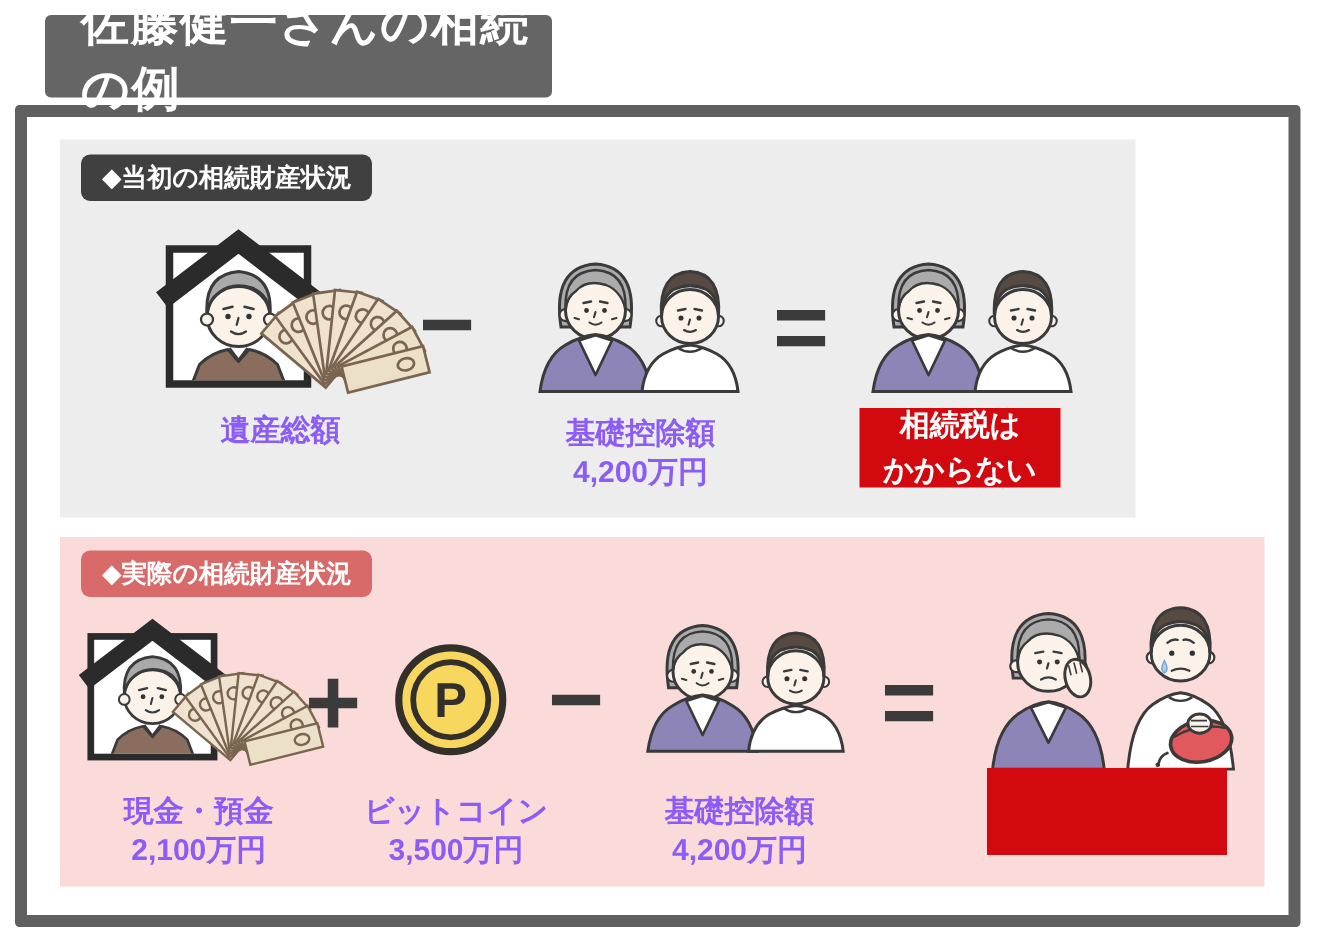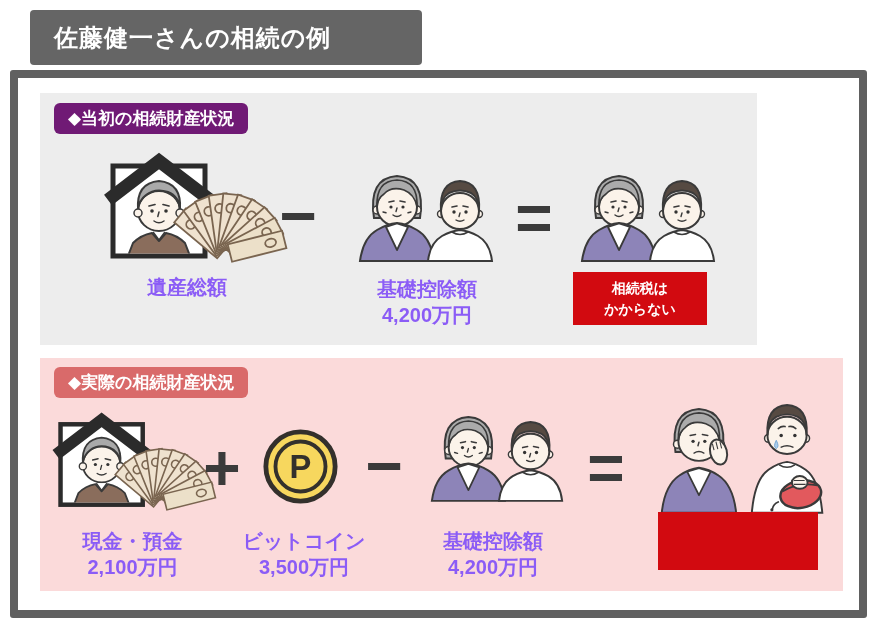--- a/index.html
+++ b/index.html
@@ -4,45 +4,45 @@
 <style>
   html,body{margin:0;padding:0;}
   body{
     width:881px;height:628px;position:relative;background:#ffffff;
     font-family:"Liberation Sans","DejaVu Sans",sans-serif;overflow:hidden;
   }
   .abs{position:absolute;}
   svg{overflow:visible;display:block;}
 
   .title-bar{
-    left:30px;top:10px;width:392px;height:55px;background:#656565;border-radius:4px;
-    color:#ffffff;font-size:24px;font-weight:bold;display:flex;align-items:center;
+    left:30px;top:10px;width:338px;height:55px;background:#656565;border-radius:4px;
+    color:#ffffff;font-size:32px;font-weight:bold;display:flex;align-items:center;
     padding-left:24px;box-sizing:border-box;letter-spacing:1px;z-index:2;
   }
   .main-frame{
     left:10px;top:70px;width:857px;height:548px;border:8px solid #606060;
     border-radius:3px;background:#ffffff;box-sizing:border-box;z-index:1;
   }
   .panel-initial{left:40px;top:93px;width:717px;height:252px;background:#ededed;z-index:2;}
   .panel-actual{left:40px;top:358px;width:803px;height:233px;background:#fbdada;z-index:2;}
 
   .badge{font-size:17px;font-weight:bold;color:#ffffff;padding:4px 14px;border-radius:6px;z-index:3;white-space:nowrap;}
-  .badge-initial{left:54px;top:103px;background:#701a75;}
+  .badge-initial{left:54px;top:103px;background:#404040;}
   .badge-actual{left:54px;top:367px;background:#d96a6a;}
 
   .label{font-weight:bold;color:#8b5cf6;text-align:center;font-size:20px;line-height:1.32;z-index:3;}
   .op{display:flex;align-items:center;justify-content:center;font-weight:bold;color:#3b3b3b;z-index:3;}
   .op-large{font-size:64px;}
   .icon-slot{z-index:3;}
 
   .result-box{
     background:#d20a10;color:#ffffff;font-weight:bold;text-align:center;
     display:flex;flex-direction:column;justify-content:center;z-index:4;
   }
-  .result-initial{left:573px;top:272px;width:134px;height:53px;font-size:14px;line-height:1.5;}
+  .result-initial{left:573px;top:272px;width:134px;height:53px;font-size:20px;line-height:1.5;}
   .result-actual{left:658px;top:512px;width:160px;height:58px;font-size:18px;line-height:1.5;}
 </style>
 </head>
 <body>
 
 <svg width="0" height="0" style="position:absolute" aria-hidden="true">
   <defs>
     <clipPath id="portrait-clip">
         <rect x="7.5" y="18.5" width="87" height="85"></rect>
       </clipPath>

